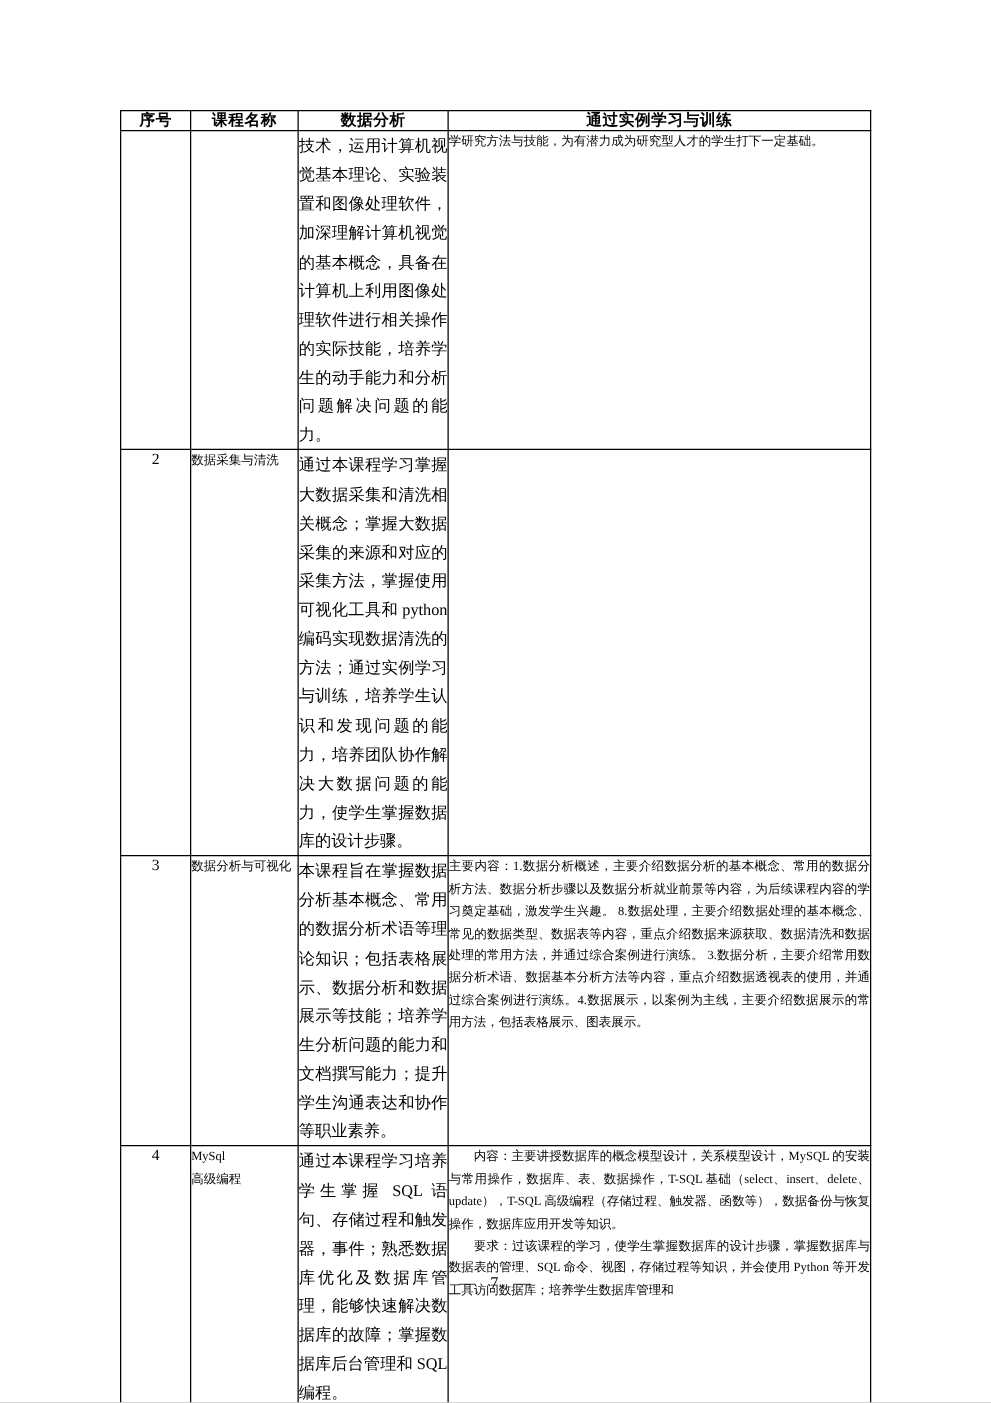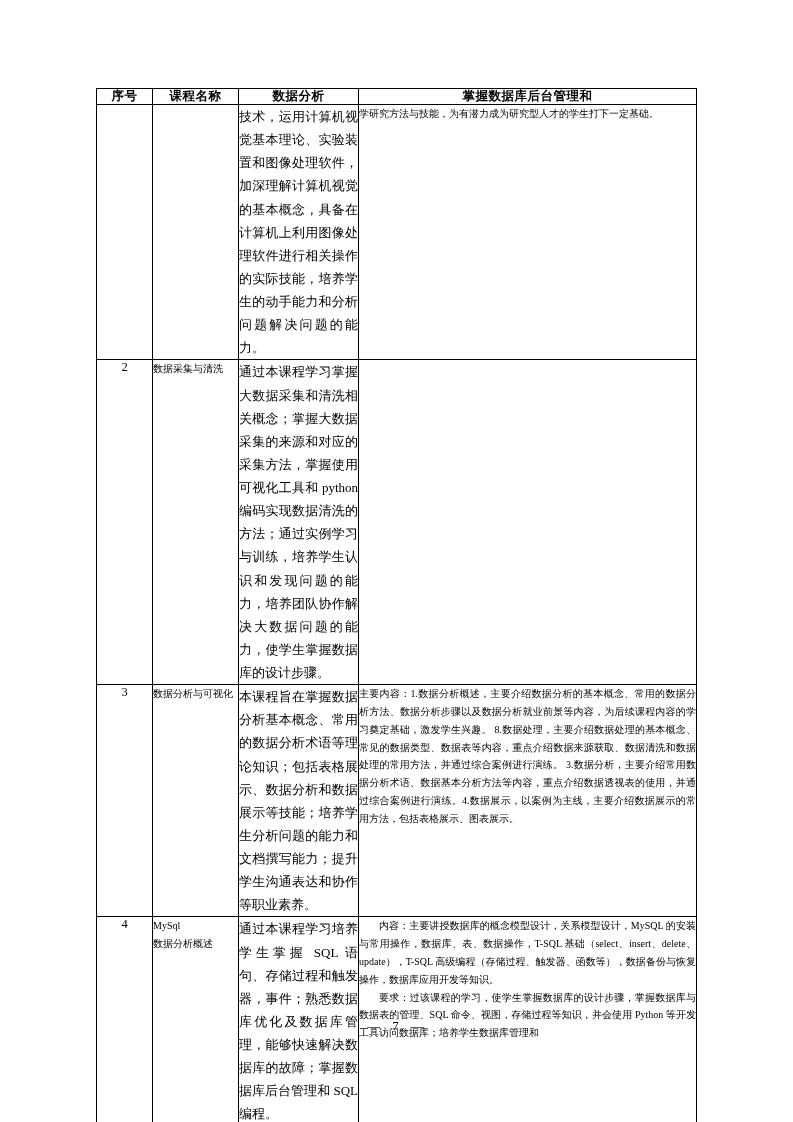--- a/index.html
+++ b/index.html
@@ -103,21 +103,21 @@
         <col class="col-seq">
         <col class="col-name">
         <col class="col-goal">
         <col class="col-content">
       </colgroup>
       <thead>
         <tr>
           <th class="hdr-cell">序号</th>
           <th class="hdr-cell">课程名称</th>
           <th class="hdr-cell">数据分析</th>
-          <th class="hdr-cell">掌握数据库后台管理和</th>
+          <th class="hdr-cell">通过实例学习与训练</th>
         </tr>
       </thead>
       <tbody>
         <tr>
           <td class="cell-seq"></td>
           <td class="cell-name"></td>
           <td class="cell-goal">技术，运用计算机视觉基本理论、实验装置和图像处理软件，加深理解计算机视觉的基本概念，具备在计算机上利用图像处理软件进行相关操作的实际技能，培养学生的动手能力和分析问题解决问题的能力。</td>
           <td class="cell-content">学研究方法与技能，为有潜力成为研究型人才的学生打下一定基础。</td>
         </tr>
         <tr>
@@ -129,21 +129,21 @@
         <tr>
           <td class="cell-seq">3</td>
           <td class="cell-name">数据分析与可视化</td>
           <td class="cell-goal">本课程旨在掌握数据分析基本概念、常用的数据分析术语等理论知识；包括表格展示、数据分析和数据展示等技能；培养学生分析问题的能力和文档撰写能力；提升学生沟通表达和协作等职业素养。</td>
           <td class="cell-content">主要内容：1.数据分析概述，主要介绍数据分析的基本概念、常用的数据分析方法、数据分析步骤以及数据分析就业前景等内容，为后续课程内容的学习奠定基础，激发学生兴趣。 8.数据处理，主要介绍数据处理的基本概念、常见的数据类型、数据表等内容，重点介绍数据来源获取、数据清洗和数据处理的常用方法，并通过综合案例进行演练。 3.数据分析，主要介绍常用数据分析术语、数据基本分析方法等内容，重点介绍数据透视表的使用，并通过综合案例进行演练。4.数据展示，以案例为主线，主要介绍数据展示的常用方法，包括表格展示、图表展示。</td>
         </tr>
         <tr>
           <td class="cell-seq">4</td>
           <td class="cell-name">
             <div>MySql</div>
-            <div>数据分析概述</div>
+            <div>高级编程</div>
           </td>
           <td class="cell-goal">通过本课程学习培养学生掌握 SQL 语句、存储过程和触发器，事件；熟悉数据库优化及数据库管理，能够快速解决数据库的故障；掌握数据库后台管理和 SQL 编程。</td>
           <td class="cell-content">
             <div class="indent">内容：主要讲授数据库的概念模型设计，关系模型设计，MySQL 的安装与常用操作，数据库、表、数据操作，T-SQL 基础（select、insert、delete、update），T-SQL 高级编程（存储过程、触发器、函数等），数据备份与恢复操作，数据库应用开发等知识。</div>
             <div class="indent">要求：过该课程的学习，使学生掌握数据库的设计步骤，掌握数据库与数据表的管理、SQL 命令、视图，存储过程等知识，并会使用 Python 等开发工具访问数据库；培养学生数据库管理和</div>
           </td>
         </tr>
       </tbody>
     </table>
   </div>

